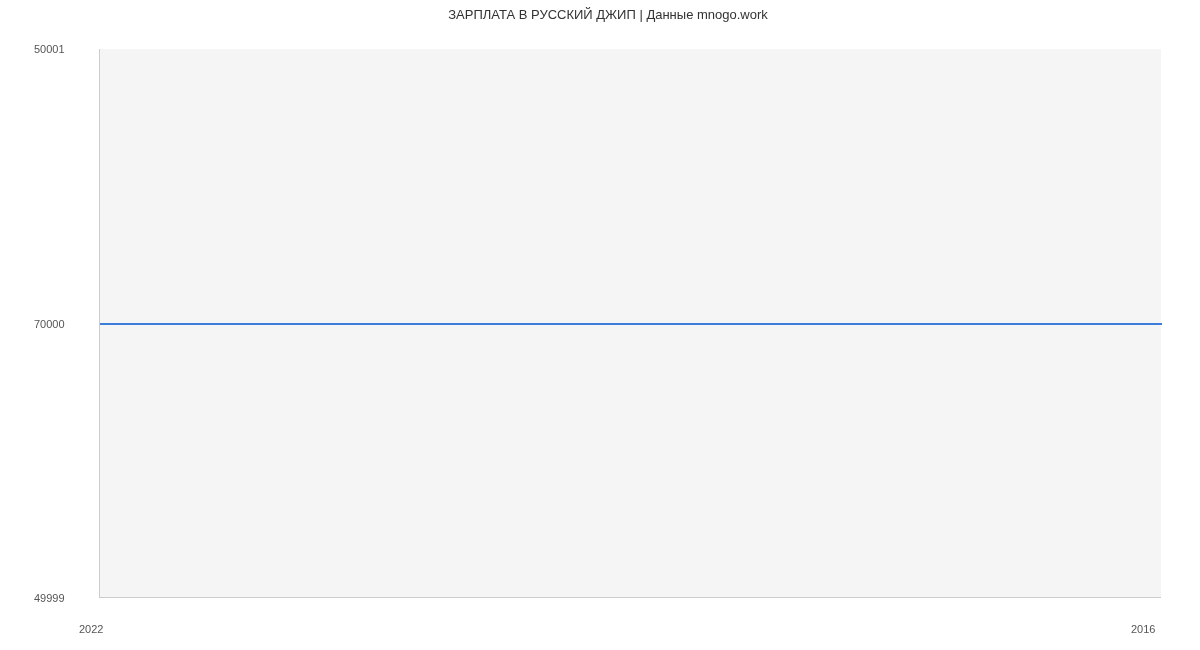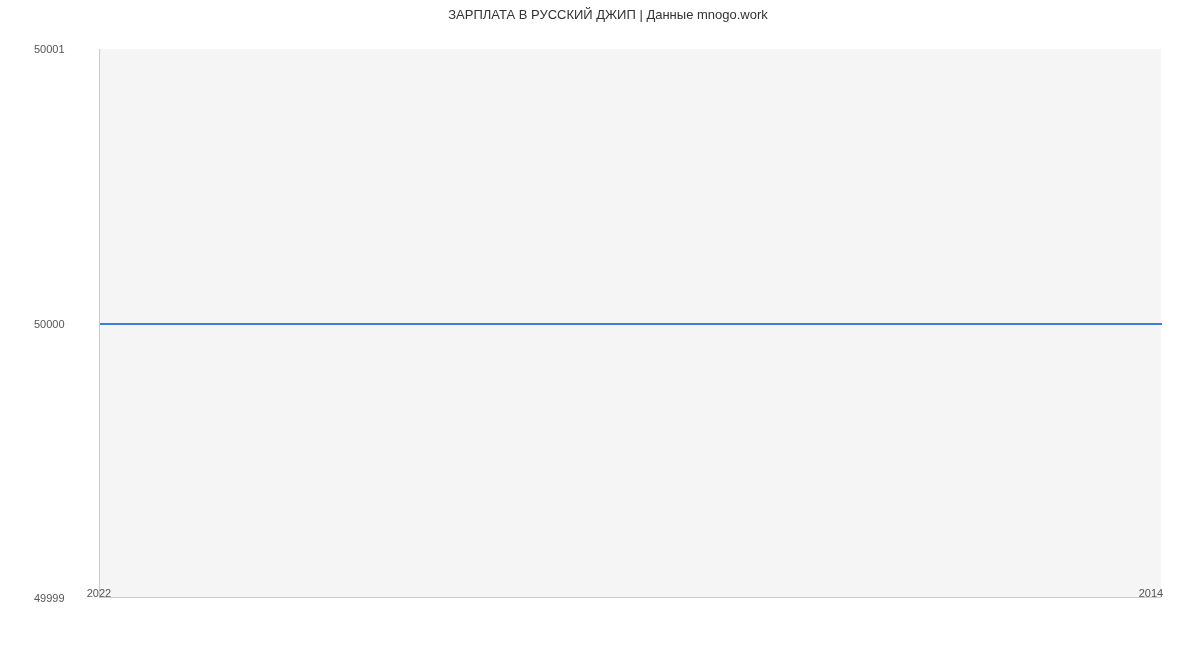--- a/index.html
+++ b/index.html
@@ -44,37 +44,36 @@
       font-size: 11px;
       color: #555555;
       width: 60px;
       line-height: 1;
     }
     .y-tick-0 { top: 44px; }
     .y-tick-1 { top: 319px; }
     .y-tick-2 { top: 593px; }
     .x-tick-label {
       position: absolute;
-      top: 588px;
+      top: 624px;
       font-size: 11px;
       color: #555555;
-      text-align: center;
       width: 40px;
       line-height: 1;
     }
     .x-tick-0 { left: 79px; }
     .x-tick-1 { left: 1131px; }
   </style>
 </head>
 <body>
 
 <div class="title">ЗАРПЛАТА В РУССКИЙ ДЖИП | Данные mnogo.work</div>
 
 <div class="plot-area">
   <div class="series-line"></div>
 </div>
 
 <div class="y-tick-label y-tick-0">50001</div>
-<div class="y-tick-label y-tick-1">50000</div>
+<div class="y-tick-label y-tick-1">70000</div>
 <div class="y-tick-label y-tick-2">49999</div>
 
 <div class="x-tick-label x-tick-0">2022</div>
-<div class="x-tick-label x-tick-1">2014</div>
+<div class="x-tick-label x-tick-1">2016</div>
 
 </body></html>

